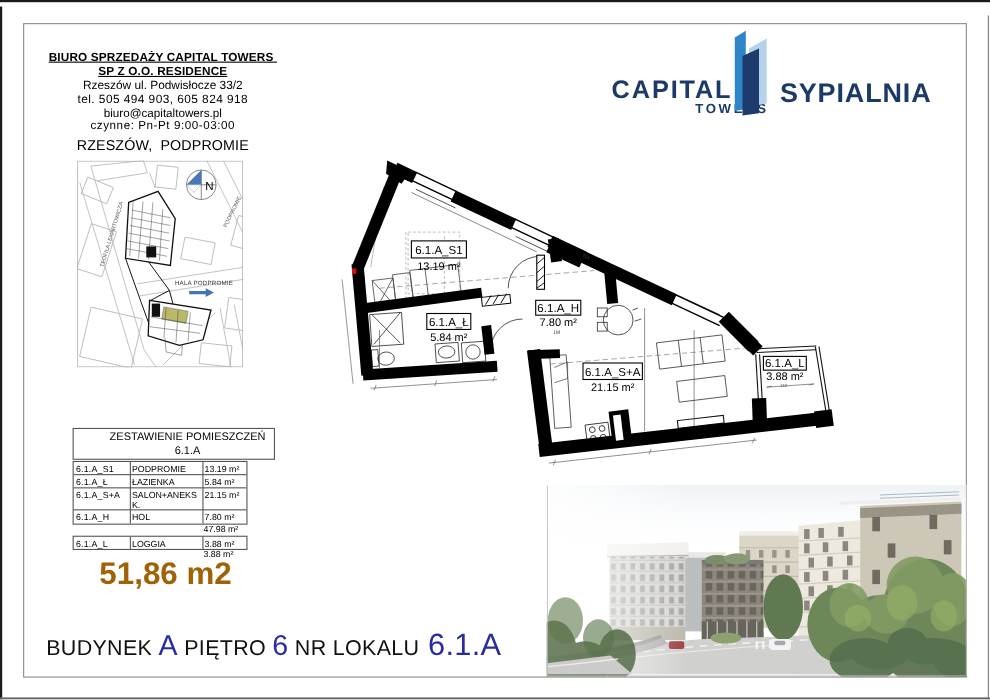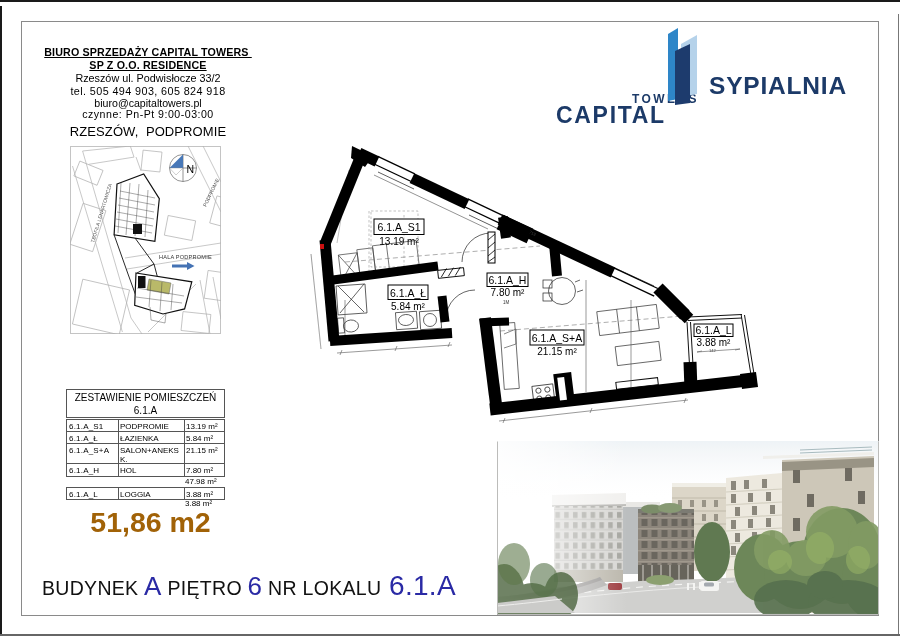--- a/index.html
+++ b/index.html
@@ -9,26 +9,26 @@
 #topline{left:0;top:0;width:900px;height:2px;background:#1a1a1a;}
 #leftline{left:0;top:6px;width:2px;height:630px;background:#1a1a1a;}
 #rightline{left:898px;top:14px;width:1.2px;height:622px;background:#777;}
 #bottomline{left:0;top:634px;width:900px;height:1.5px;background:#666;}
 
 #hdr{left:22px;top:46px;width:252px;text-align:center;color:#000;font-size:10.8px;line-height:12.9px;}
 #hdr .b{font-weight:bold;text-decoration:underline;letter-spacing:.15px;font-size:10.7px;}
 #hdr .sm{font-size:10.6px;line-height:11.3px;}
 #rzes{left:22px;top:124px;width:252px;text-align:center;font-size:13px;letter-spacing:.1px;}
 
-#cap{left:556px;top:68px;width:120px;color:#1c3a68;font-weight:bold;font-size:23px;letter-spacing:1.7px;margin-top:34px;}
+#cap{left:556px;top:68px;width:120px;color:#1c3a68;font-weight:bold;font-size:23px;letter-spacing:1.7px;}
 #tow{left:632px;top:91.5px;color:#1c3a68;font-weight:bold;font-size:12px;letter-spacing:2.4px;}
 #res{left:709px;top:71.5px;color:#1c3a68;font-weight:bold;font-size:24.5px;letter-spacing:0.8px;}
 
 .tbox{border:1px solid #555;background:#fff;}
-#thead{left:66px;top:389px;width:157px;height:26px;text-align:center;font-size:10px;line-height:13px;padding-top:1px;}
+#thead{left:66px;top:389px;width:157px;height:26px;text-align:center;font-size:10px;line-height:13px;padding-top:1px;padding-left:25px;}
 #trows{left:66px;top:419px;width:157px;height:56px;font-size:8px;}
 #tlog{left:66px;top:487px;width:157px;height:11px;font-size:8px;}
 .trow{position:absolute;left:0;width:100%;}
 .c1{position:absolute;left:2px;top:1.5px;letter-spacing:.2px;}
 .c2{position:absolute;left:53px;top:1.5px;width:64px;line-height:9.5px;}
 .c3{position:absolute;left:119px;top:1.5px;}
 .vline{position:absolute;top:0;width:1px;background:#555;height:100%;}
 #sum1{left:185px;top:477px;font-size:8px;}
 #sum2{left:185px;top:499px;font-size:8px;}
 #big{left:72px;top:506px;width:157px;text-align:center;font-size:28.5px;font-weight:bold;color:#a16207;}

